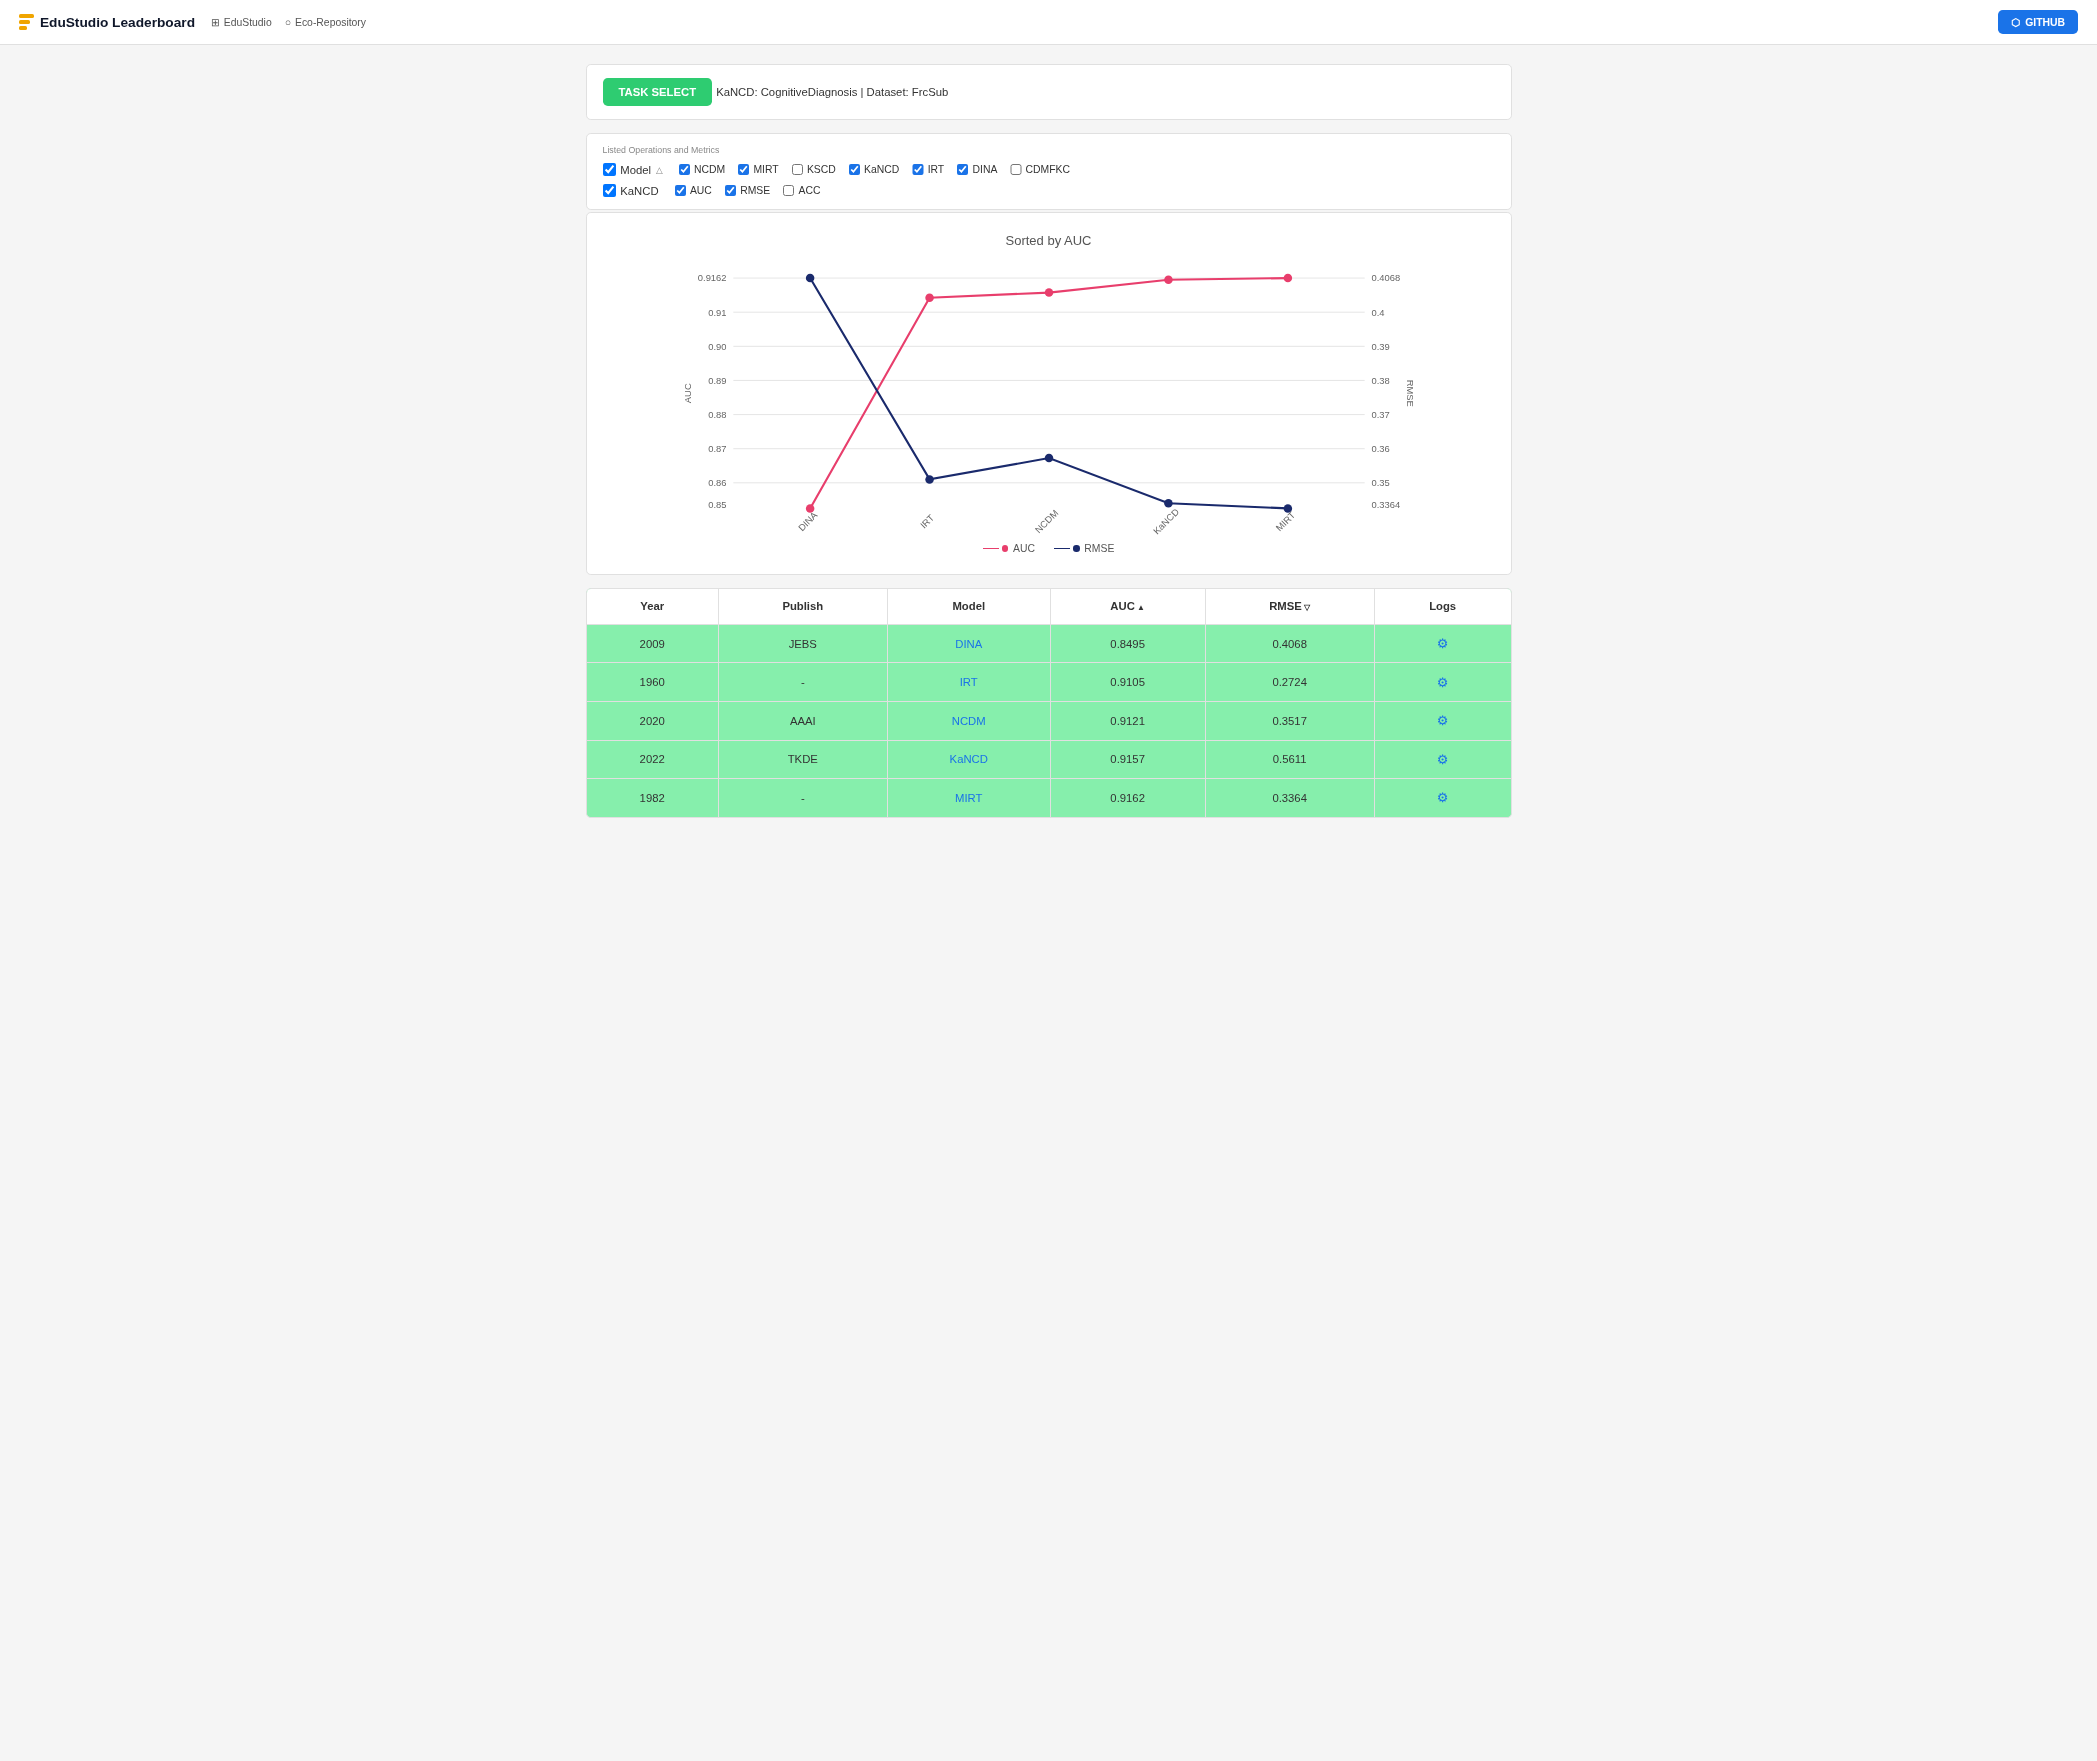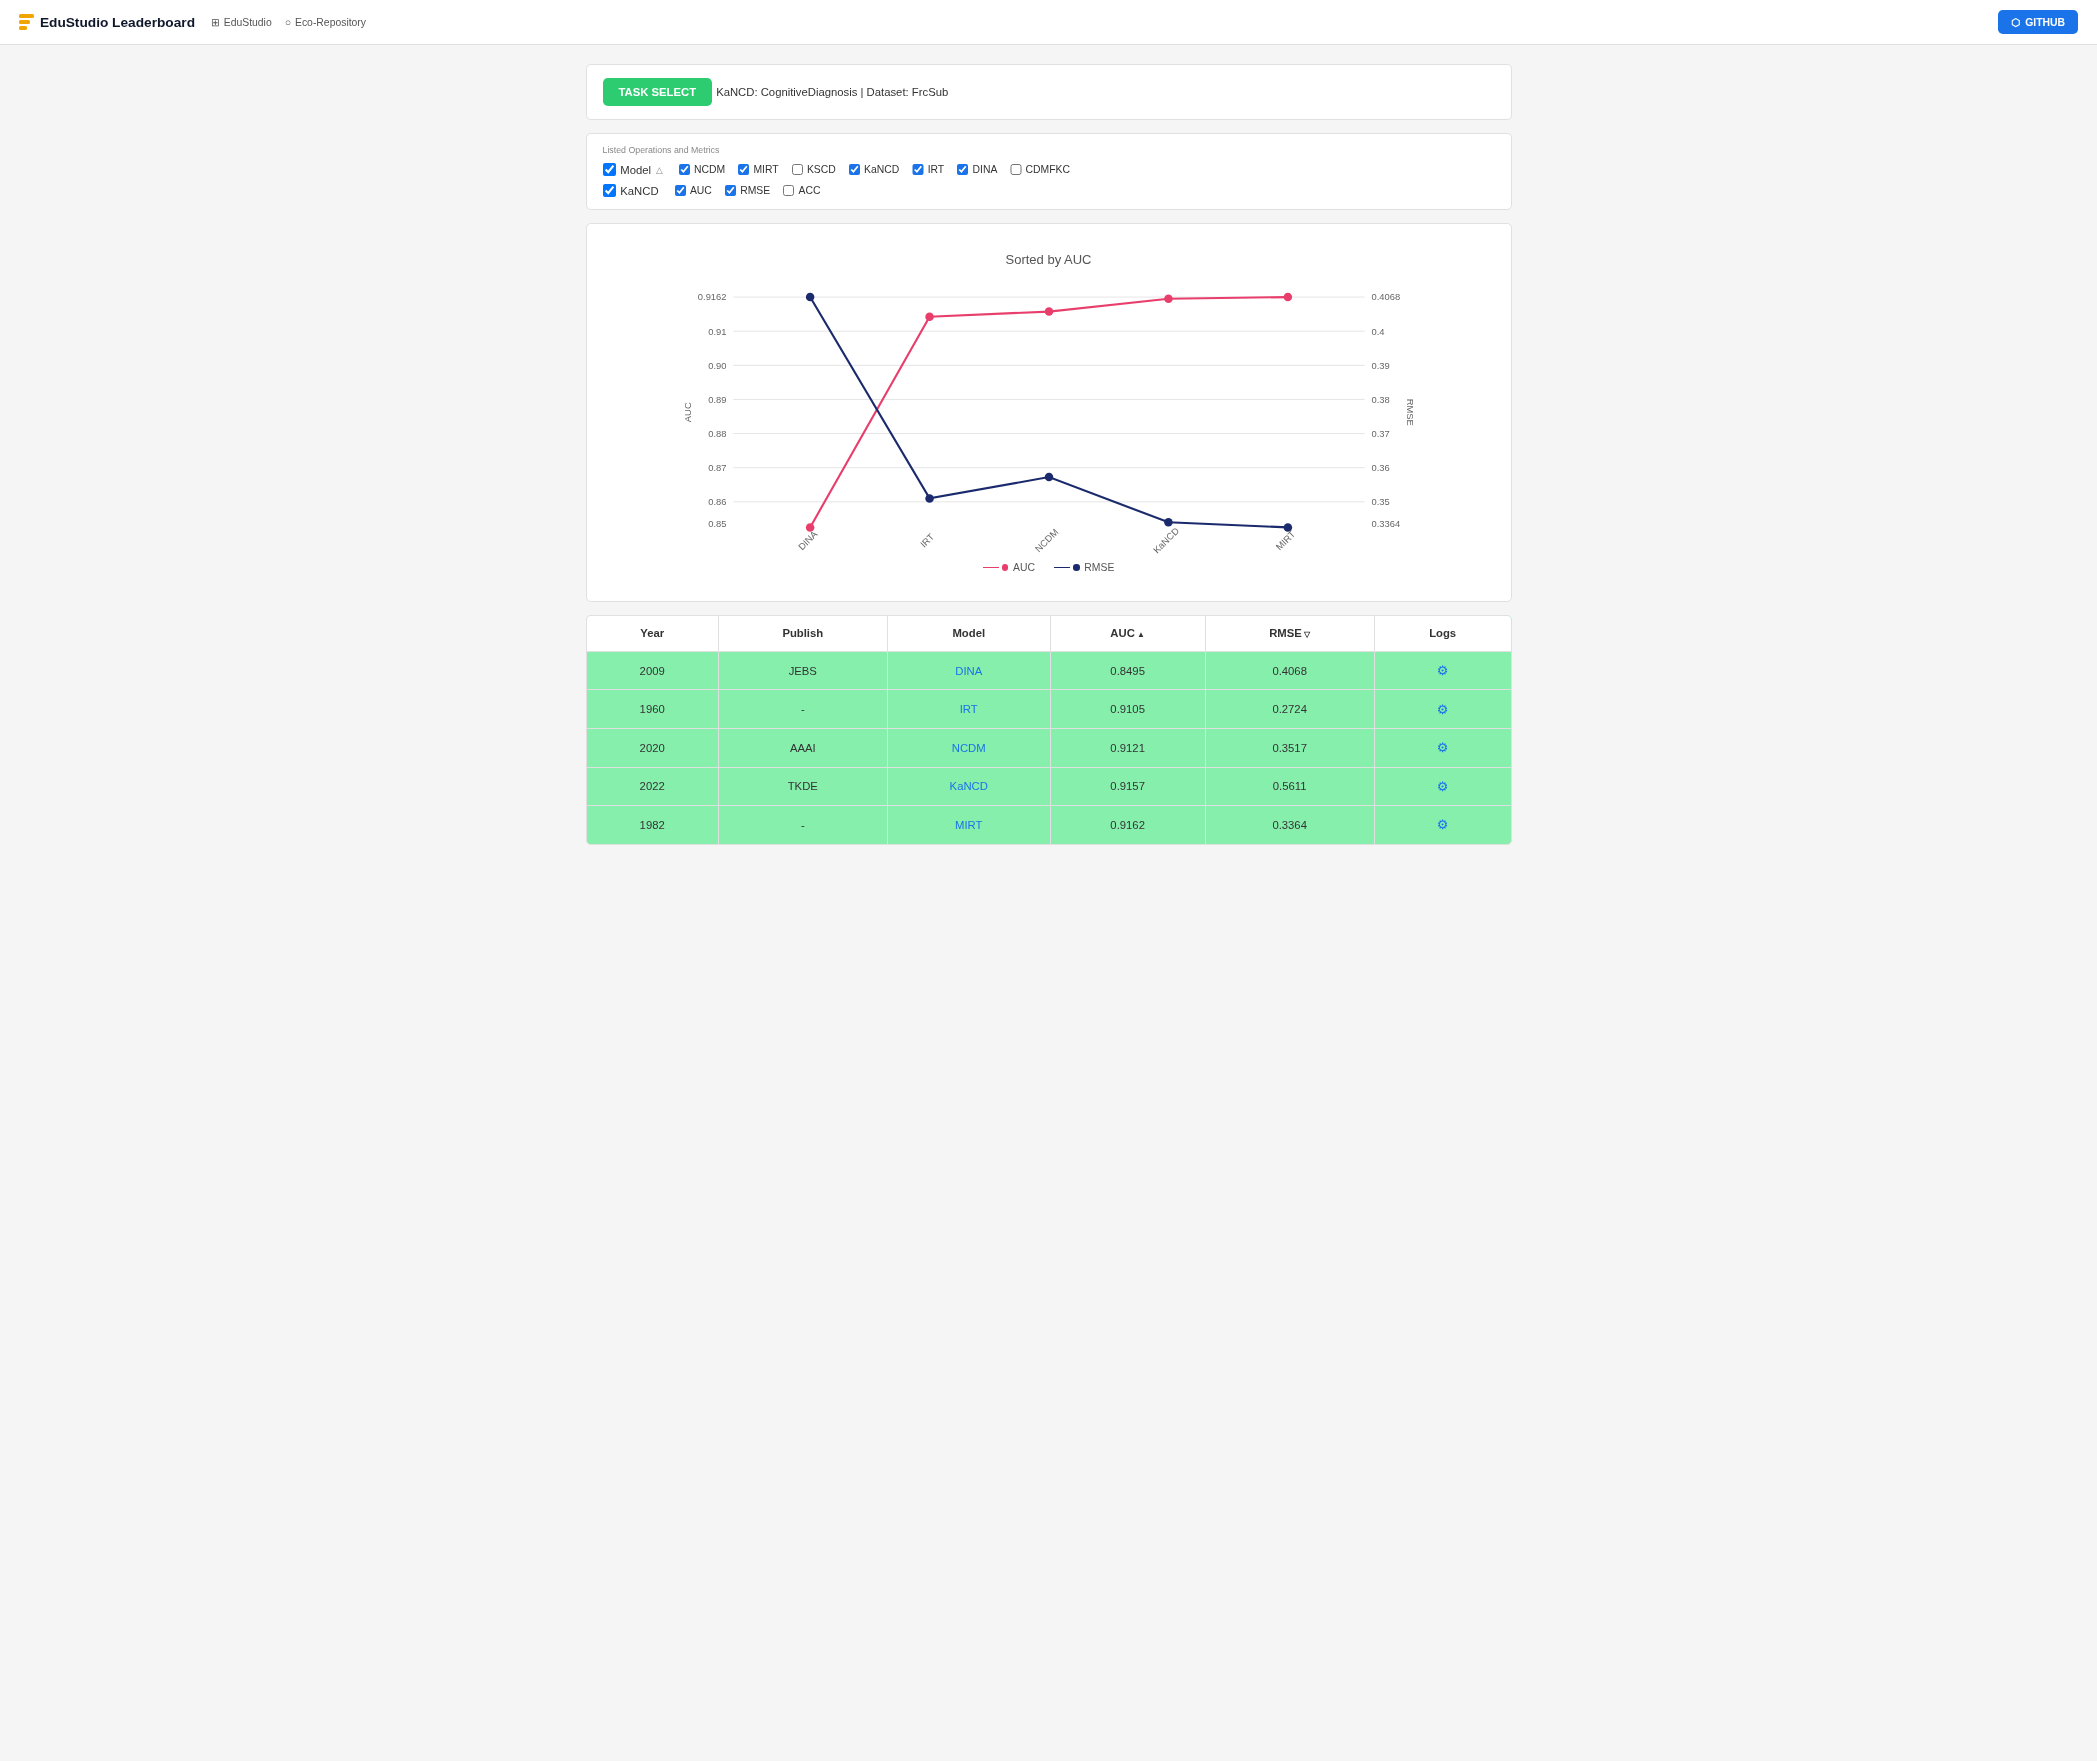--- a/index.html
+++ b/index.html
@@ -20,32 +20,32 @@
 
     
     .main { padding: 19px; max-width: 964px; margin: 0 auto; }
 
     
     .task-bar { background: #fff; border: 0.8px solid #e0e0e0; border-radius: 4.8px; padding: 13px 16px; margin-bottom: 13px; display: flex; align-items: center; gap: 4px; }
     .task-select-btn { background: #2ecc71; color: #fff; border: none; border-radius: 4.8px; padding: 8px 16px; font-size: 11.3px; font-weight: 700; cursor: pointer; white-space: nowrap; }
     .task-label { font-size: 11.3px; font-weight: 500; color: #333; }
 
     
-    .filters-panel { background: #fff; border: 0.8px solid #e0e0e0; border-radius: 4.8px; padding: 11.3px 16px; margin-bottom: 13px; }
+    .filters-panel { background: #fff; border: 0.8px solid #e0e0e0; border-radius: 4.8px; padding: 11.3px 16px; margin-bottom: 2px; }
     .filters-section-label { font-size: 8.8px; color: #888; margin-bottom: 8px; }
     .filter-row { display: flex; align-items: center; gap: 8px; margin-bottom: 8px; }
     .filter-row:last-child { margin-bottom: 0; }
     .filter-group-label { display: flex; align-items: center; gap: 4.8px; font-weight: 500; font-size: 11.3px; min-width: 56px; }
     .checkbox-group { display: flex; align-items: center; gap: 13px; margin-left: 8px; }
     .checkbox-item { display: flex; align-items: center; gap: 4px; font-size: 10.4px; cursor: pointer; }
     .checkbox-item input[type="checkbox"] { width: 11.3px; height: 11.3px; accent-color: #1a73e8; cursor: pointer; }
     .collapse-icon { font-size: 8.8px; color: #888; cursor: pointer; }
 
     
-    .chart-container { background: #fff; border: 0.8px solid #e0e0e0; border-radius: 4.8px; padding: 28px; margin-bottom: 13px; }
+    .chart-container { background: #fff; border: 0.8px solid #e0e0e0; border-radius: 4.8px; padding: 20px; margin-bottom: 13px; }
     .chart-title { text-align: center; font-size: 13px; color: #555; margin-bottom: 13px; }
     .chart-area { position: relative; width: 100%; height: 273px; }
     svg.chart-svg { width: 100%; height: 100%; overflow: visible; }
 
     
     .table-container { background: #86efac; border: 0.8px solid #e0e0e0; border-radius: 4.8px; overflow: hidden; }
     table { width: 100%; border-collapse: collapse; }
     thead tr { background: #fff; }
     th { padding: 11.3px 16px; text-align: center; font-weight: 600; font-size: 11.3px; border-bottom: 0.8px solid #e0e0e0; border-right: 0.8px solid #e0e0e0; color: #333; }
     th:last-child { border-right: none; }

